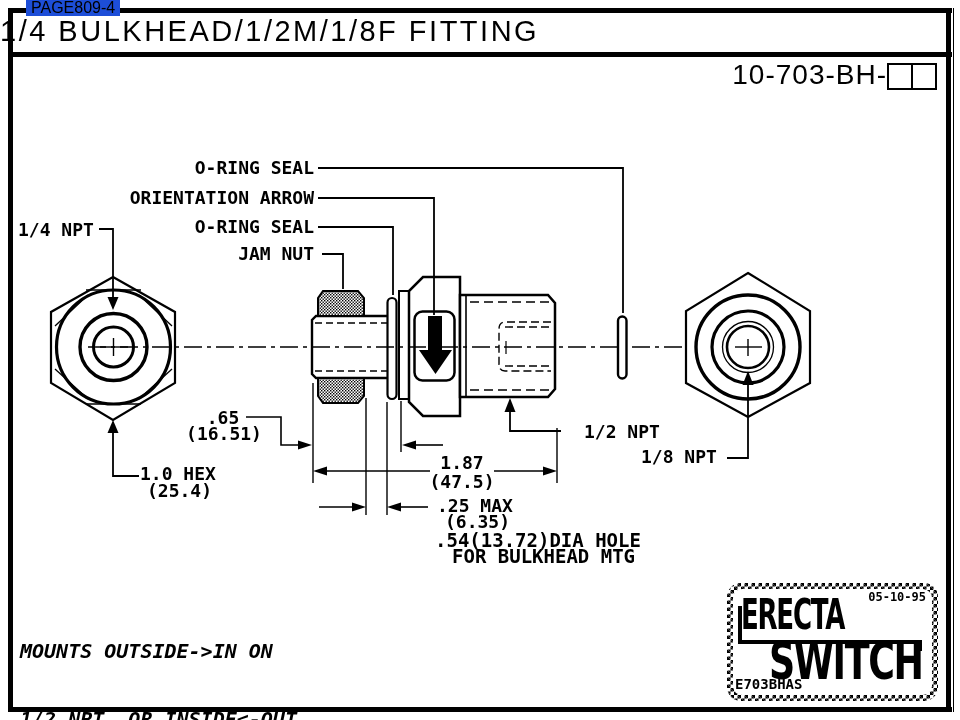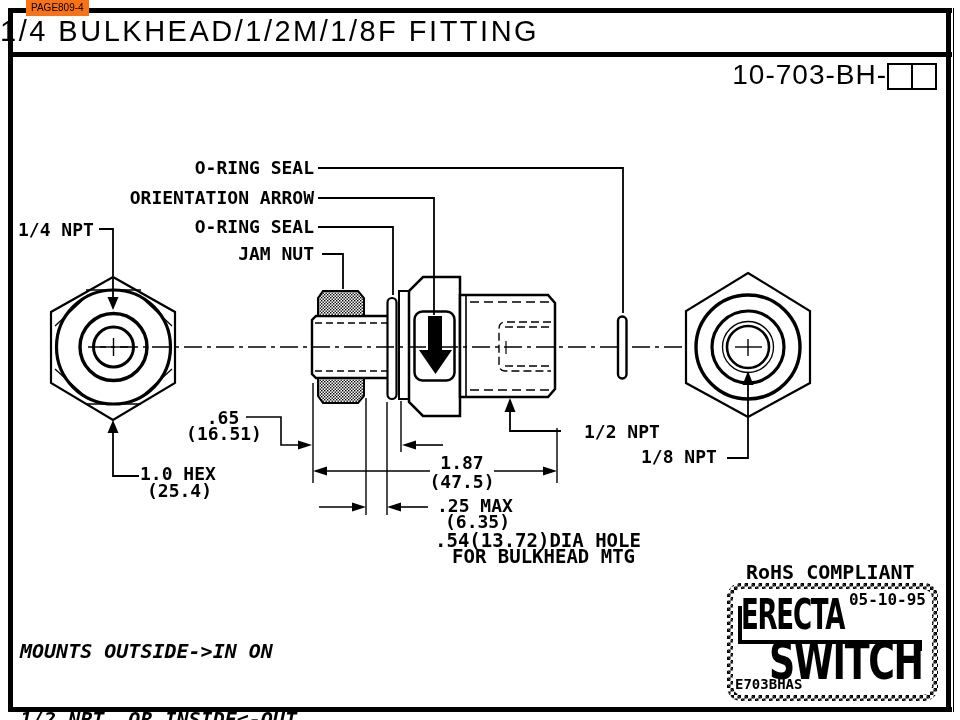--- a/index.html
+++ b/index.html
@@ -1,41 +1,41 @@
 <!DOCTYPE html>
 <html><head>
 <meta charset="utf-8">
 <style>
   html,body{margin:0;padding:0;background:#e8e8e8;}
   #page{position:relative;width:960px;height:720px;background:#fff;overflow:hidden;
         font-family:"Liberation Sans",sans-serif;color:#000;}
   .frame{position:absolute;background:#000;}
   #page-label{position:absolute;left:26px;top:0;height:16px;line-height:15px;
-        padding:0 5px;background:#f97316;font-size:10px;z-index:5;}
+        padding:0 5px;background:#1d4ed8;font-size:16px;z-index:5;}
   #title{position:absolute;left:0;right:0;top:15px;text-align:left;
         font-size:29px;letter-spacing:2.5px;white-space:nowrap;}
   #partnum-row{position:absolute;left:660px;top:59px;width:280px;height:36px;text-align:right;}
   #partnum{position:absolute;right:53px;top:0;font-size:28px;letter-spacing:1px;white-space:nowrap;}
   .pn-box{position:absolute;top:4px;width:26px;height:27px;border:2px solid #000;
         box-sizing:border-box;background:#fff;}
   #pn-box1{right:27px;} #pn-box2{right:3px;}
   svg{position:absolute;left:0;top:0;}
   svg text{font-family:"DejaVu Sans Mono",monospace;font-weight:bold;fill:#000;}
   #note{position:absolute;left:20px;top:595px;font-family:"DejaVu Sans Mono",monospace;
         font-weight:bold;font-style:italic;font-size:20px;line-height:22.5px;white-space:pre;}
   #rohs{position:absolute;left:746px;top:560px;font-family:"DejaVu Sans Mono",monospace;
         font-weight:bold;font-size:20px;white-space:nowrap;}
   #logo{position:absolute;left:727px;top:583px;width:211px;height:118px;border-radius:14px;
         background-color:#fff;
         background-image:linear-gradient(45deg,#000 25%,transparent 25% 75%,#000 75%),
                          linear-gradient(45deg,#000 25%,transparent 25% 75%,#000 75%);
         background-position:0 0,3.5px 3.5px;background-size:7px 7px;}
   #logo-inner{position:absolute;left:6px;top:6px;right:6px;bottom:6px;background:#fff;border-radius:9px;}
   #logo-date{position:absolute;right:6px;top:1px;font-family:"DejaVu Sans Mono",monospace;
-        font-weight:bold;font-size:16px;}
+        font-weight:bold;font-size:12px;}
   .stepline{position:absolute;background:#000;}
   #brand1{position:absolute;left:8px;top:5px;font-size:42px;font-weight:bold;line-height:1;
         letter-spacing:-2px;font-family:"DejaVu Sans",sans-serif;
         transform:scaleX(0.62);transform-origin:left top;white-space:nowrap;}
   #brand2{position:absolute;left:36px;top:46px;font-size:52px;font-weight:bold;line-height:1;
         letter-spacing:-2px;font-family:"DejaVu Sans",sans-serif;
         transform:scaleX(0.70);transform-origin:left top;white-space:nowrap;}
   #logo-code{position:absolute;left:2px;top:87px;font-family:"DejaVu Sans Mono",monospace;
         font-weight:bold;font-size:14px;}
 </style>
@@ -202,21 +202,20 @@
   </svg>
 
   <div id="note">
     <div>MOUNTS OUTSIDE-&gt;IN ON</div>
     <div>1/2 NPT, OR INSIDE&lt;-OUT</div>
     
     
     
   </div>
 
-  <div id="rohs">RoHS COMPLIANT</div>
   <div id="logo">
     <div id="logo-inner">
       <div id="logo-date">05-10-95</div>
       <div class="stepline" style="left:5px;top:17px;width:4px;height:38px;"></div>
       <div class="stepline" style="left:5px;top:51px;width:184px;height:4px;"></div>
       <div class="stepline" style="left:185px;top:51px;width:4px;height:11px;"></div>
       <div id="brand1">ERECTA</div>
       <div id="brand2">SWITCH</div>
       <div id="logo-code">E703BHAS</div>
     </div>

